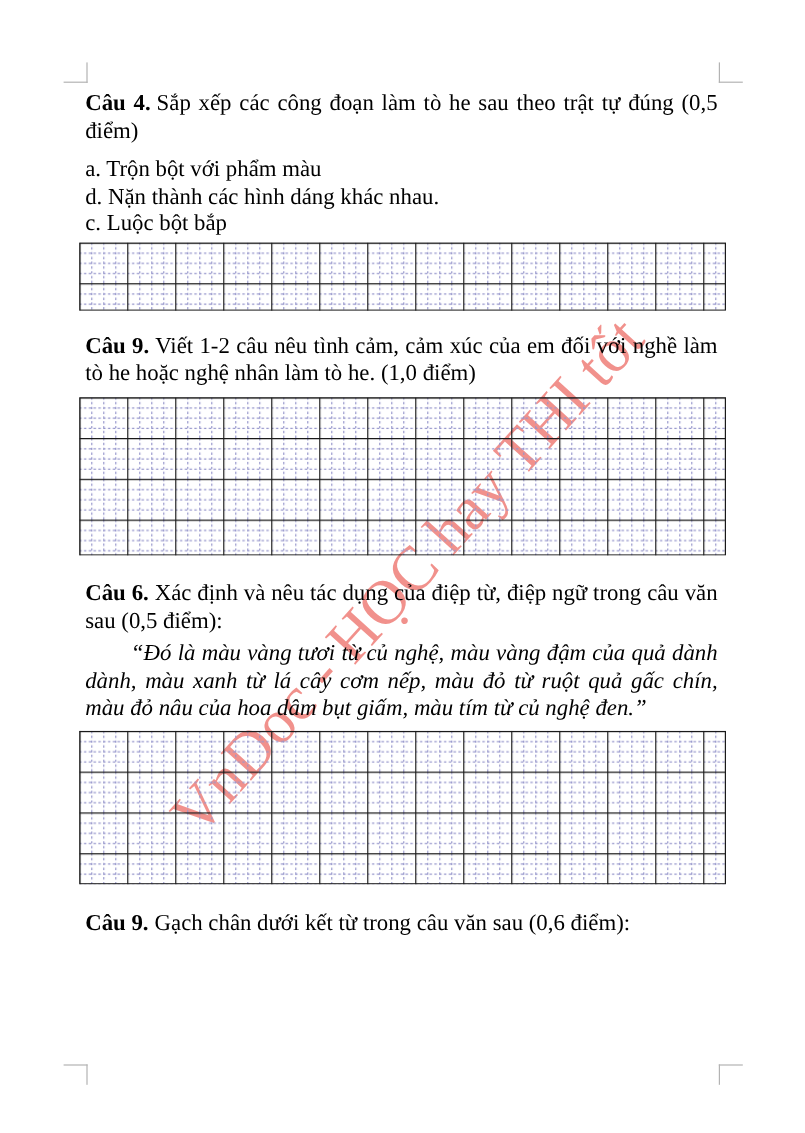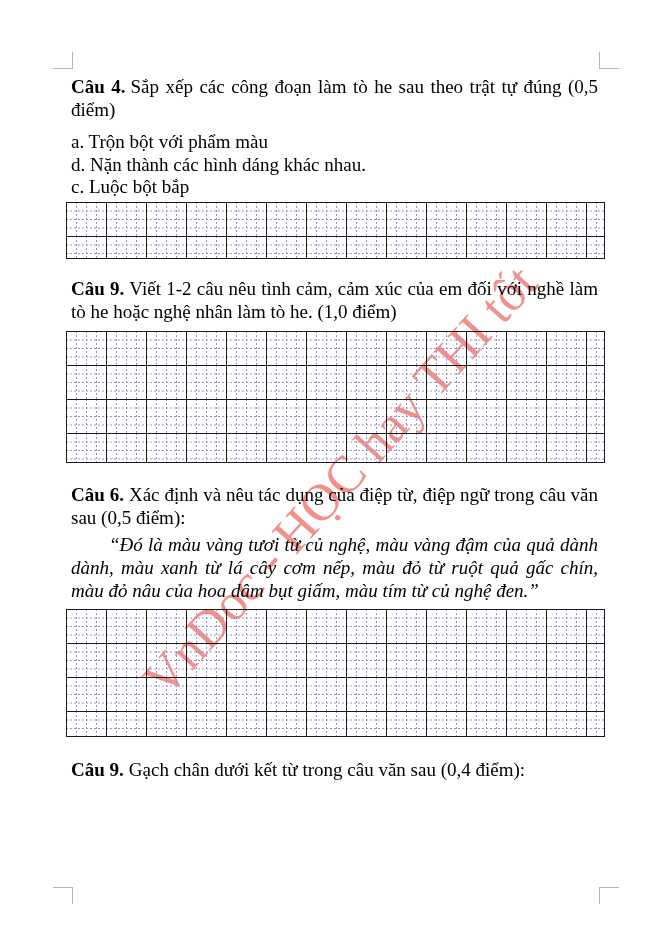--- a/index.html
+++ b/index.html
@@ -108,16 +108,16 @@
       <rect class="grid-border" x="0.5" y="0.5" width="538" height="131"></rect>
     </svg>
 
     <p class="q-head mt-q6"><b class="q-label">Câu 6.</b><span>Xác định và nêu tác dụng của điệp từ, điệp ngữ trong câu văn sau (0,5 điểm):</span></p>
     <p class="quote">“Đó là màu vàng tươi từ củ nghệ, màu vàng đậm của quả dành dành, màu xanh từ lá cây cơm nếp, màu đỏ từ ruột quả gấc chín, màu đỏ nâu của hoa dâm bụt giấm, màu tím từ củ nghệ đen.”</p>
     <svg class="grid g3" width="539" height="128">
       <rect width="539" height="128" fill="url(#cell)"></rect>
       <rect class="grid-border" x="0.5" y="0.5" width="538" height="127"></rect>
     </svg>
 
-    <p class="q-head mt-q7"><b class="q-label">Câu 9.</b><span>Gạch chân dưới kết từ trong câu văn sau (0,4 điểm):</span></p>
+    <p class="q-head mt-q7"><b class="q-label">Câu 9.</b><span>Gạch chân dưới kết từ trong câu văn sau (0,6 điểm):</span></p>
 
   </div>
 </div>
 
 </body></html>

